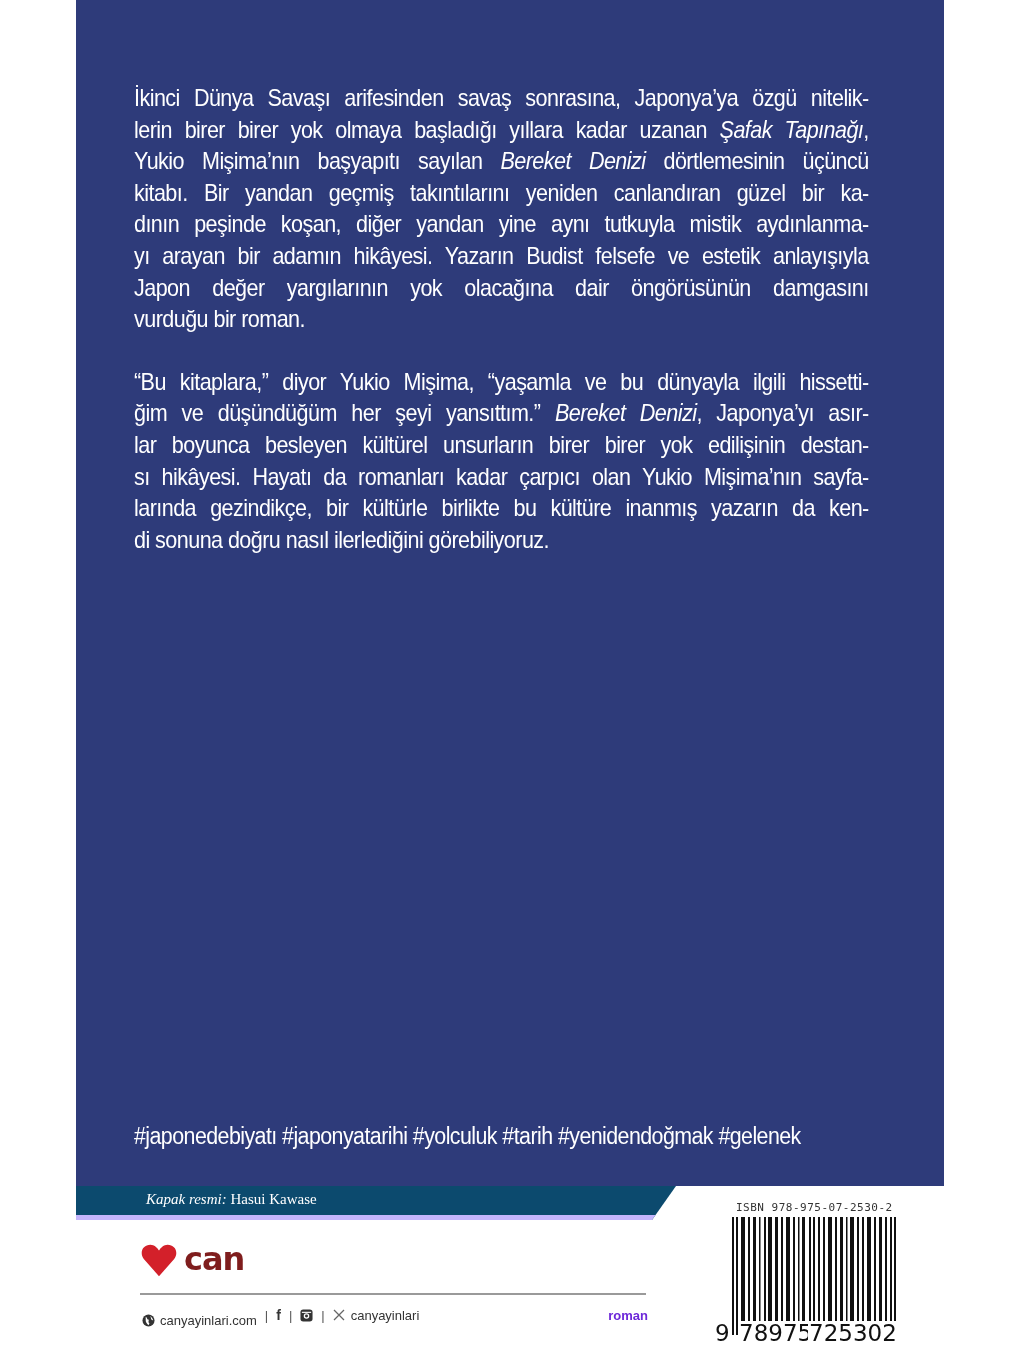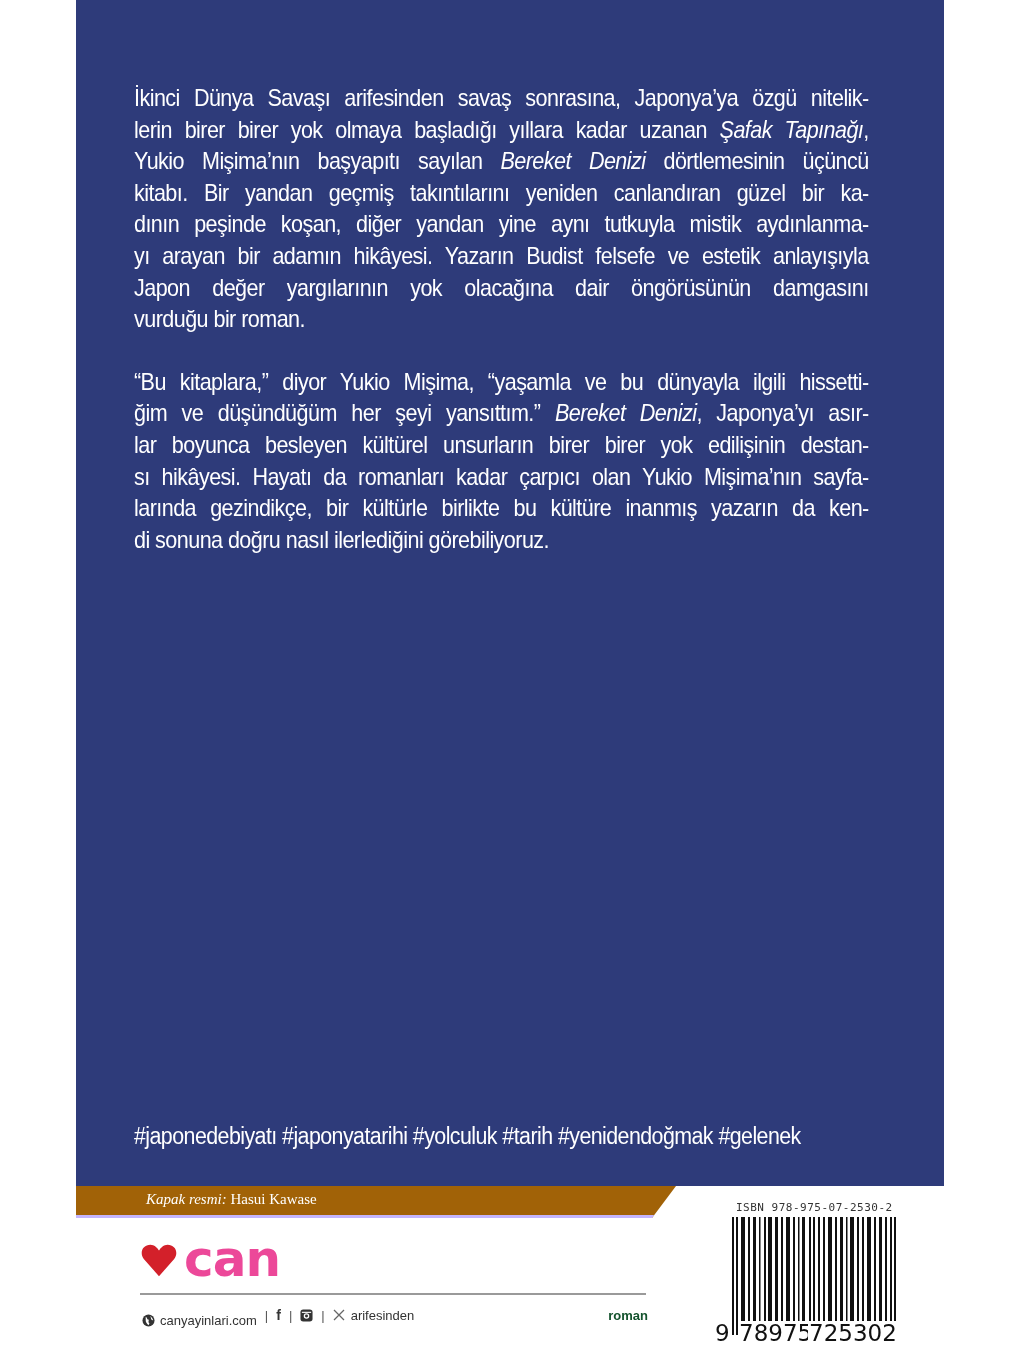--- a/index.html
+++ b/index.html
@@ -24,44 +24,44 @@
   .body-text .line.justify { text-align: justify; text-align-last: justify; white-space: normal; }
   .body-text .para { margin-bottom: 31px; }
   .body-text i { font-style: italic; }
   .tags {
     position: absolute; left: 134px; top: 1123px;
     color: #ffffff; font-size: 23px; letter-spacing: -0.6px;
     transform: scaleX(0.93); transform-origin: left top; white-space: nowrap;
   }
   .red-band {
     position: absolute; left: 76px; top: 1186px; width: 600px; height: 29px;
-    background: #a16207;
+    background: #0c4a6e;
     clip-path: polygon(0 0, 100% 0, 96% 100%, 0 100%);
-    border-bottom: 3px solid #c4b5fd;
+    border-bottom: 5px solid #c4b5fd;
   }
   .red-band .credit {
     position: absolute; left: 70px; top: 5px; color: #ffffff;
     font-family: "Liberation Serif", serif; font-size: 15px;
   }
   .red-band .credit i { font-style: italic; }
   .logo { position: absolute; left: 140px; top: 1240px; height: 42px; display: flex; align-items: center; }
   .logo .heart { width: 38px; height: 38px; margin-right: 6px; }
   .logo .word {
-    font-family: "DejaVu Sans", sans-serif; font-weight: bold; font-size: 50px;
-    color: #ec4899; letter-spacing: -1px; line-height: 42px; margin-top: -4px;
+    font-family: "DejaVu Sans", sans-serif; font-weight: bold; font-size: 32px;
+    color: #7f1d1d; letter-spacing: -1px; line-height: 42px; margin-top: -4px;
   }
   .sep { position: absolute; left: 140px; top: 1293px; width: 506px; height: 2px; background: #9a9a9a; }
   .footer {
     position: absolute; left: 142px; top: 1305px; width: 506px; height: 20px;
     font-size: 13px; color: #333; display: flex; align-items: center;
   }
   .footer .item { display: flex; align-items: center; margin-top: 11px; }
   .footer .bar { margin: 0 8px; color: #555; }
   .footer .globe { width: 13px; height: 13px; margin-right: 5px; }
-  .footer .roman { margin-left: auto; font-weight: bold; color: #14532d; text-align: center; }
+  .footer .roman { margin-left: auto; font-weight: bold; color: #6d28d9; text-align: center; }
   .fb { font-weight: bold; font-size: 14px; }
   .barcode-area { position: absolute; left: 700px; top: 1195px; width: 200px; height: 160px; }
   .isbn-text {
     position: absolute; left: 36px; top: 6px; font-family: "DejaVu Sans Mono", monospace;
     font-size: 11px; color: #333; letter-spacing: 0.5px; white-space: nowrap;
   }
   .bars { position: absolute; left: 32px; top: 22px; width: 172px; height: 118px; }
   .digits {
     position: absolute; top: 126px; font-family: "DejaVu Sans", sans-serif; font-size: 23px; color: #111;
     background: #fff; line-height: 24px; padding: 0 1px;
@@ -125,21 +125,21 @@
   <svg width="13" height="13" viewBox="0 0 14 14">
     <rect x="0.5" y="0.5" width="13" height="13" rx="3" fill="#333"></rect>
     <circle cx="7" cy="7.5" r="3" fill="#fff"></circle>
       <circle cx="7" cy="7.5" r="1.6" fill="#333"></circle>
     <rect x="2" y="3" width="10" height="1.2" fill="#fff"></rect>
   </svg>
   <span class="bar">|</span>
   <svg width="12" height="12" viewBox="0 0 12 12" style="margin-right:6px">
     <path d="M1 1 L11 11 M11 1 L1 11" stroke="#666" stroke-width="1.3"></path>
   </svg>
-  <span>arifesinden</span>
+  <span>canyayinlari</span>
   <span class="roman">roman</span>
 </div>
 
 <div class="barcode-area">
   <div class="isbn-text">ISBN 978-975-07-2530-2</div>
   <svg class="bars" viewBox="0 0 172 118" preserveAspectRatio="none">
     <g fill="#111">
       <rect x="0" y="0" width="2" height="118"></rect>
         <rect x="4" y="0" width="2" height="118"></rect>
       <rect x="9" y="0" width="4" height="110"></rect>

